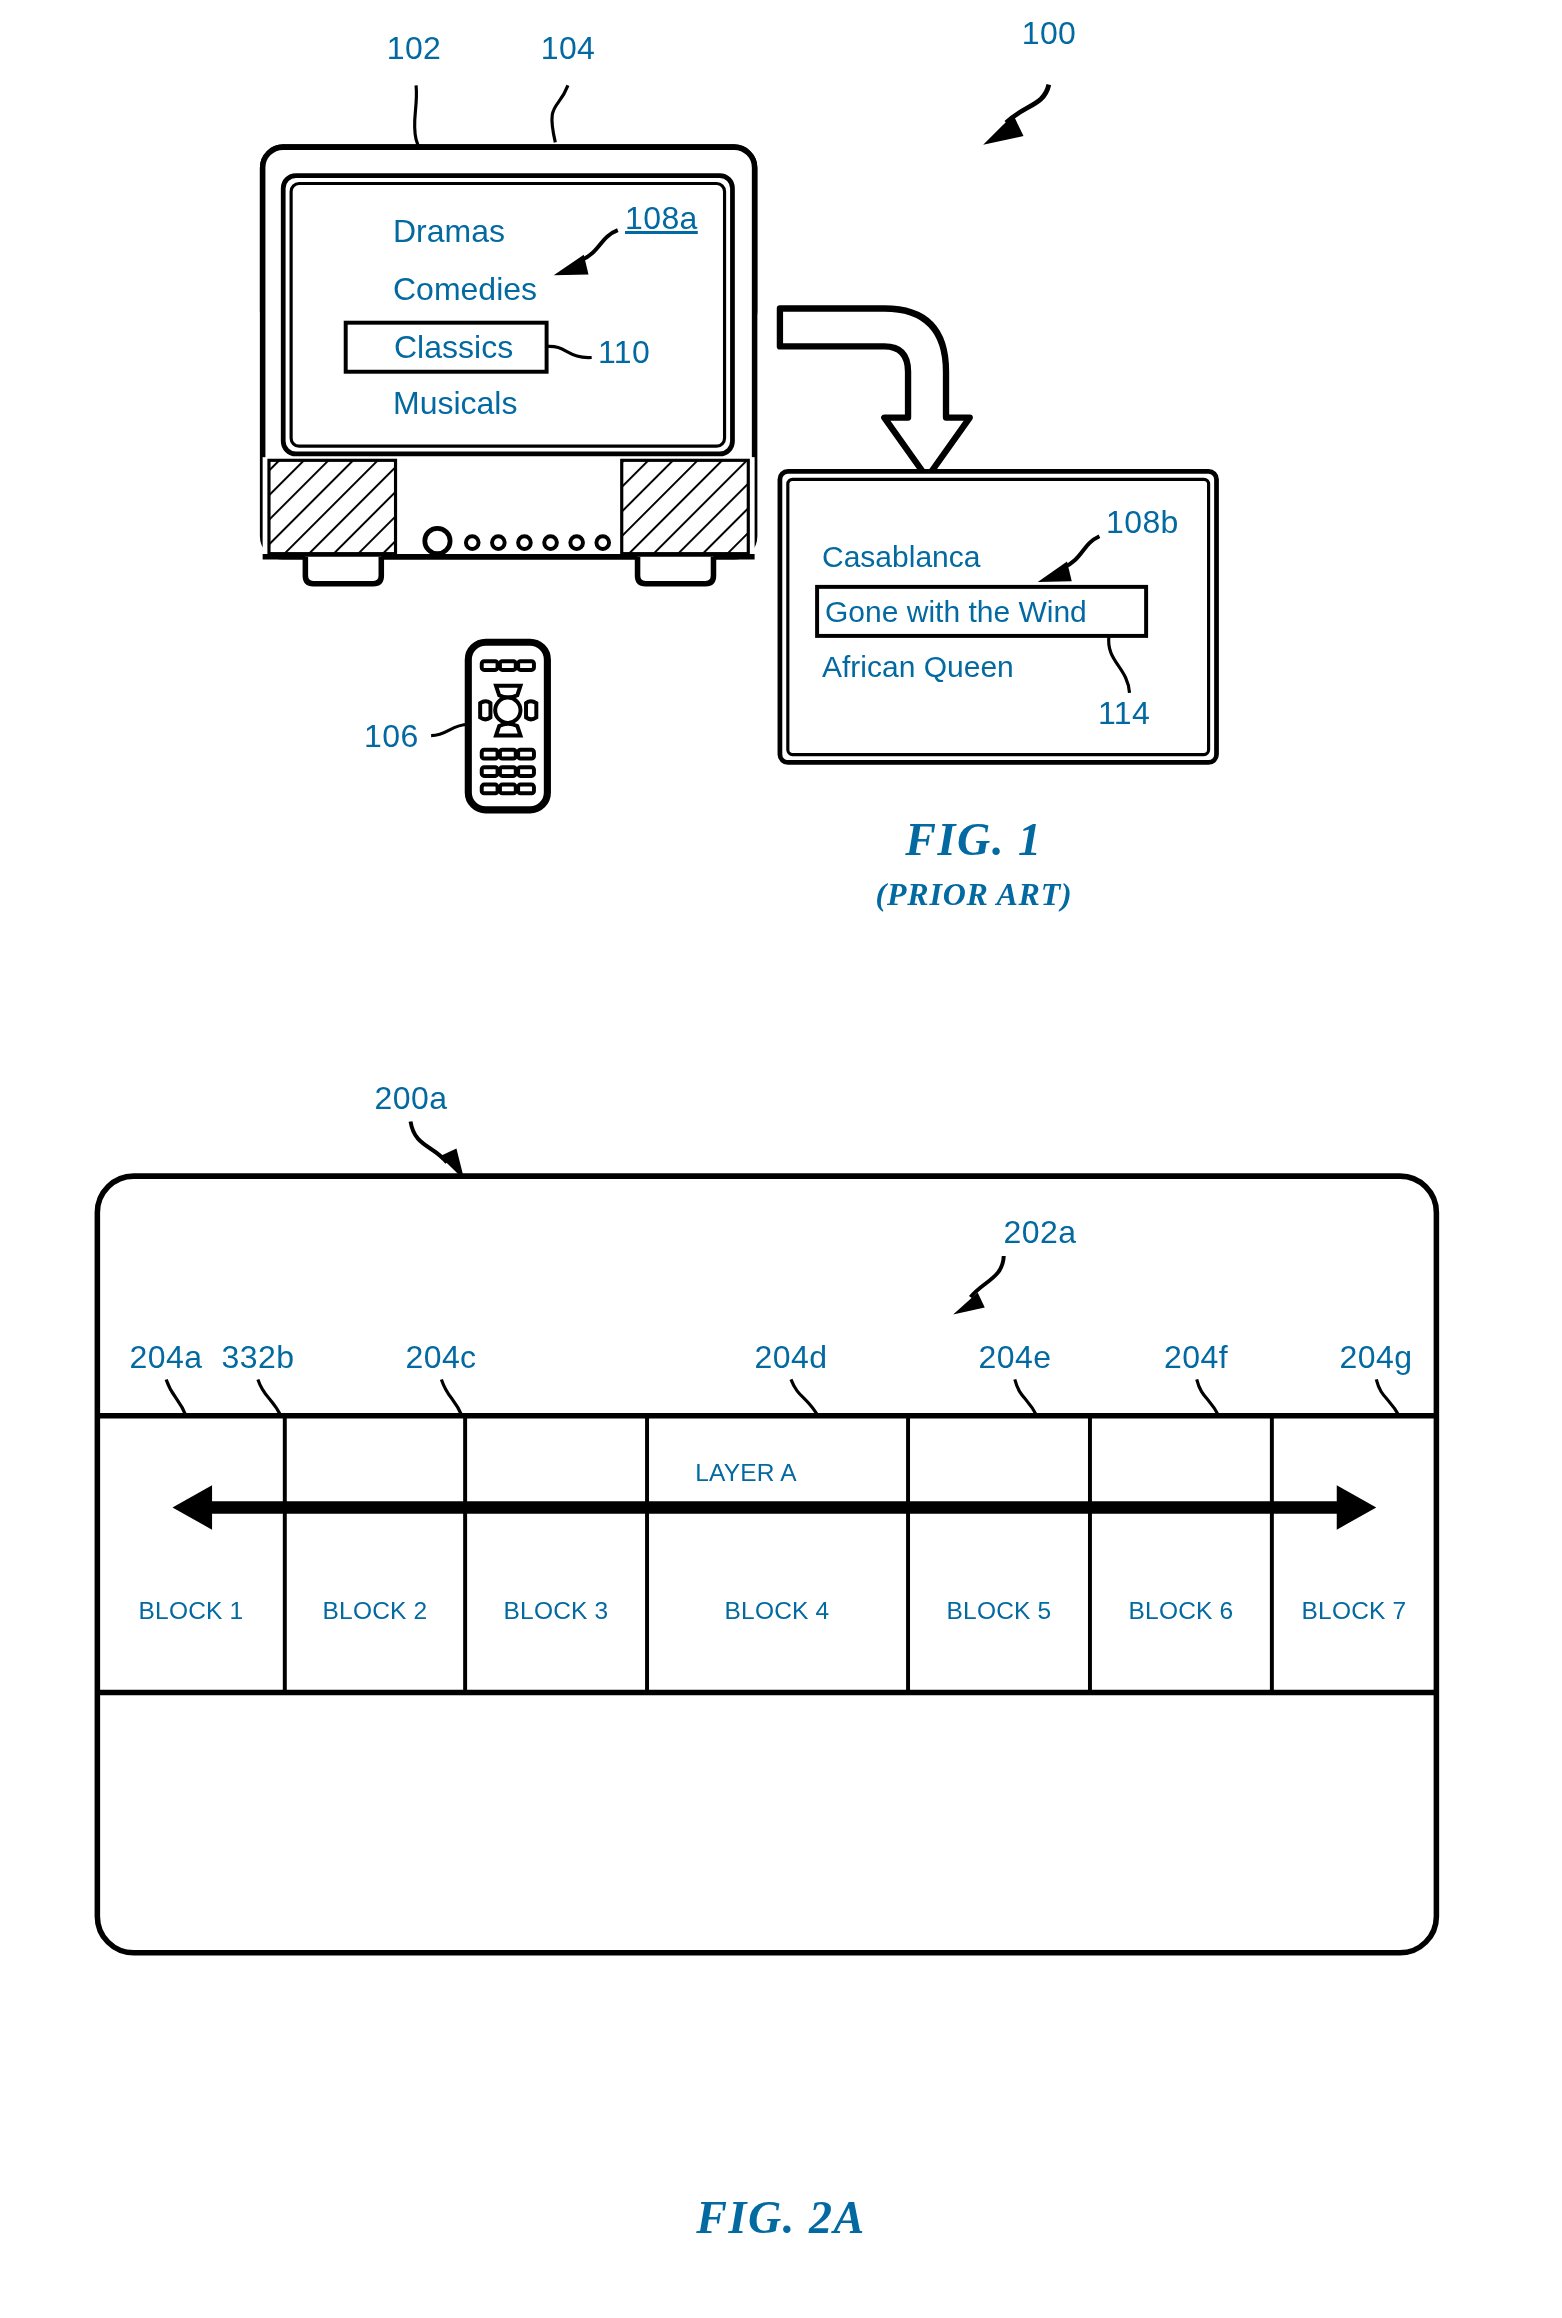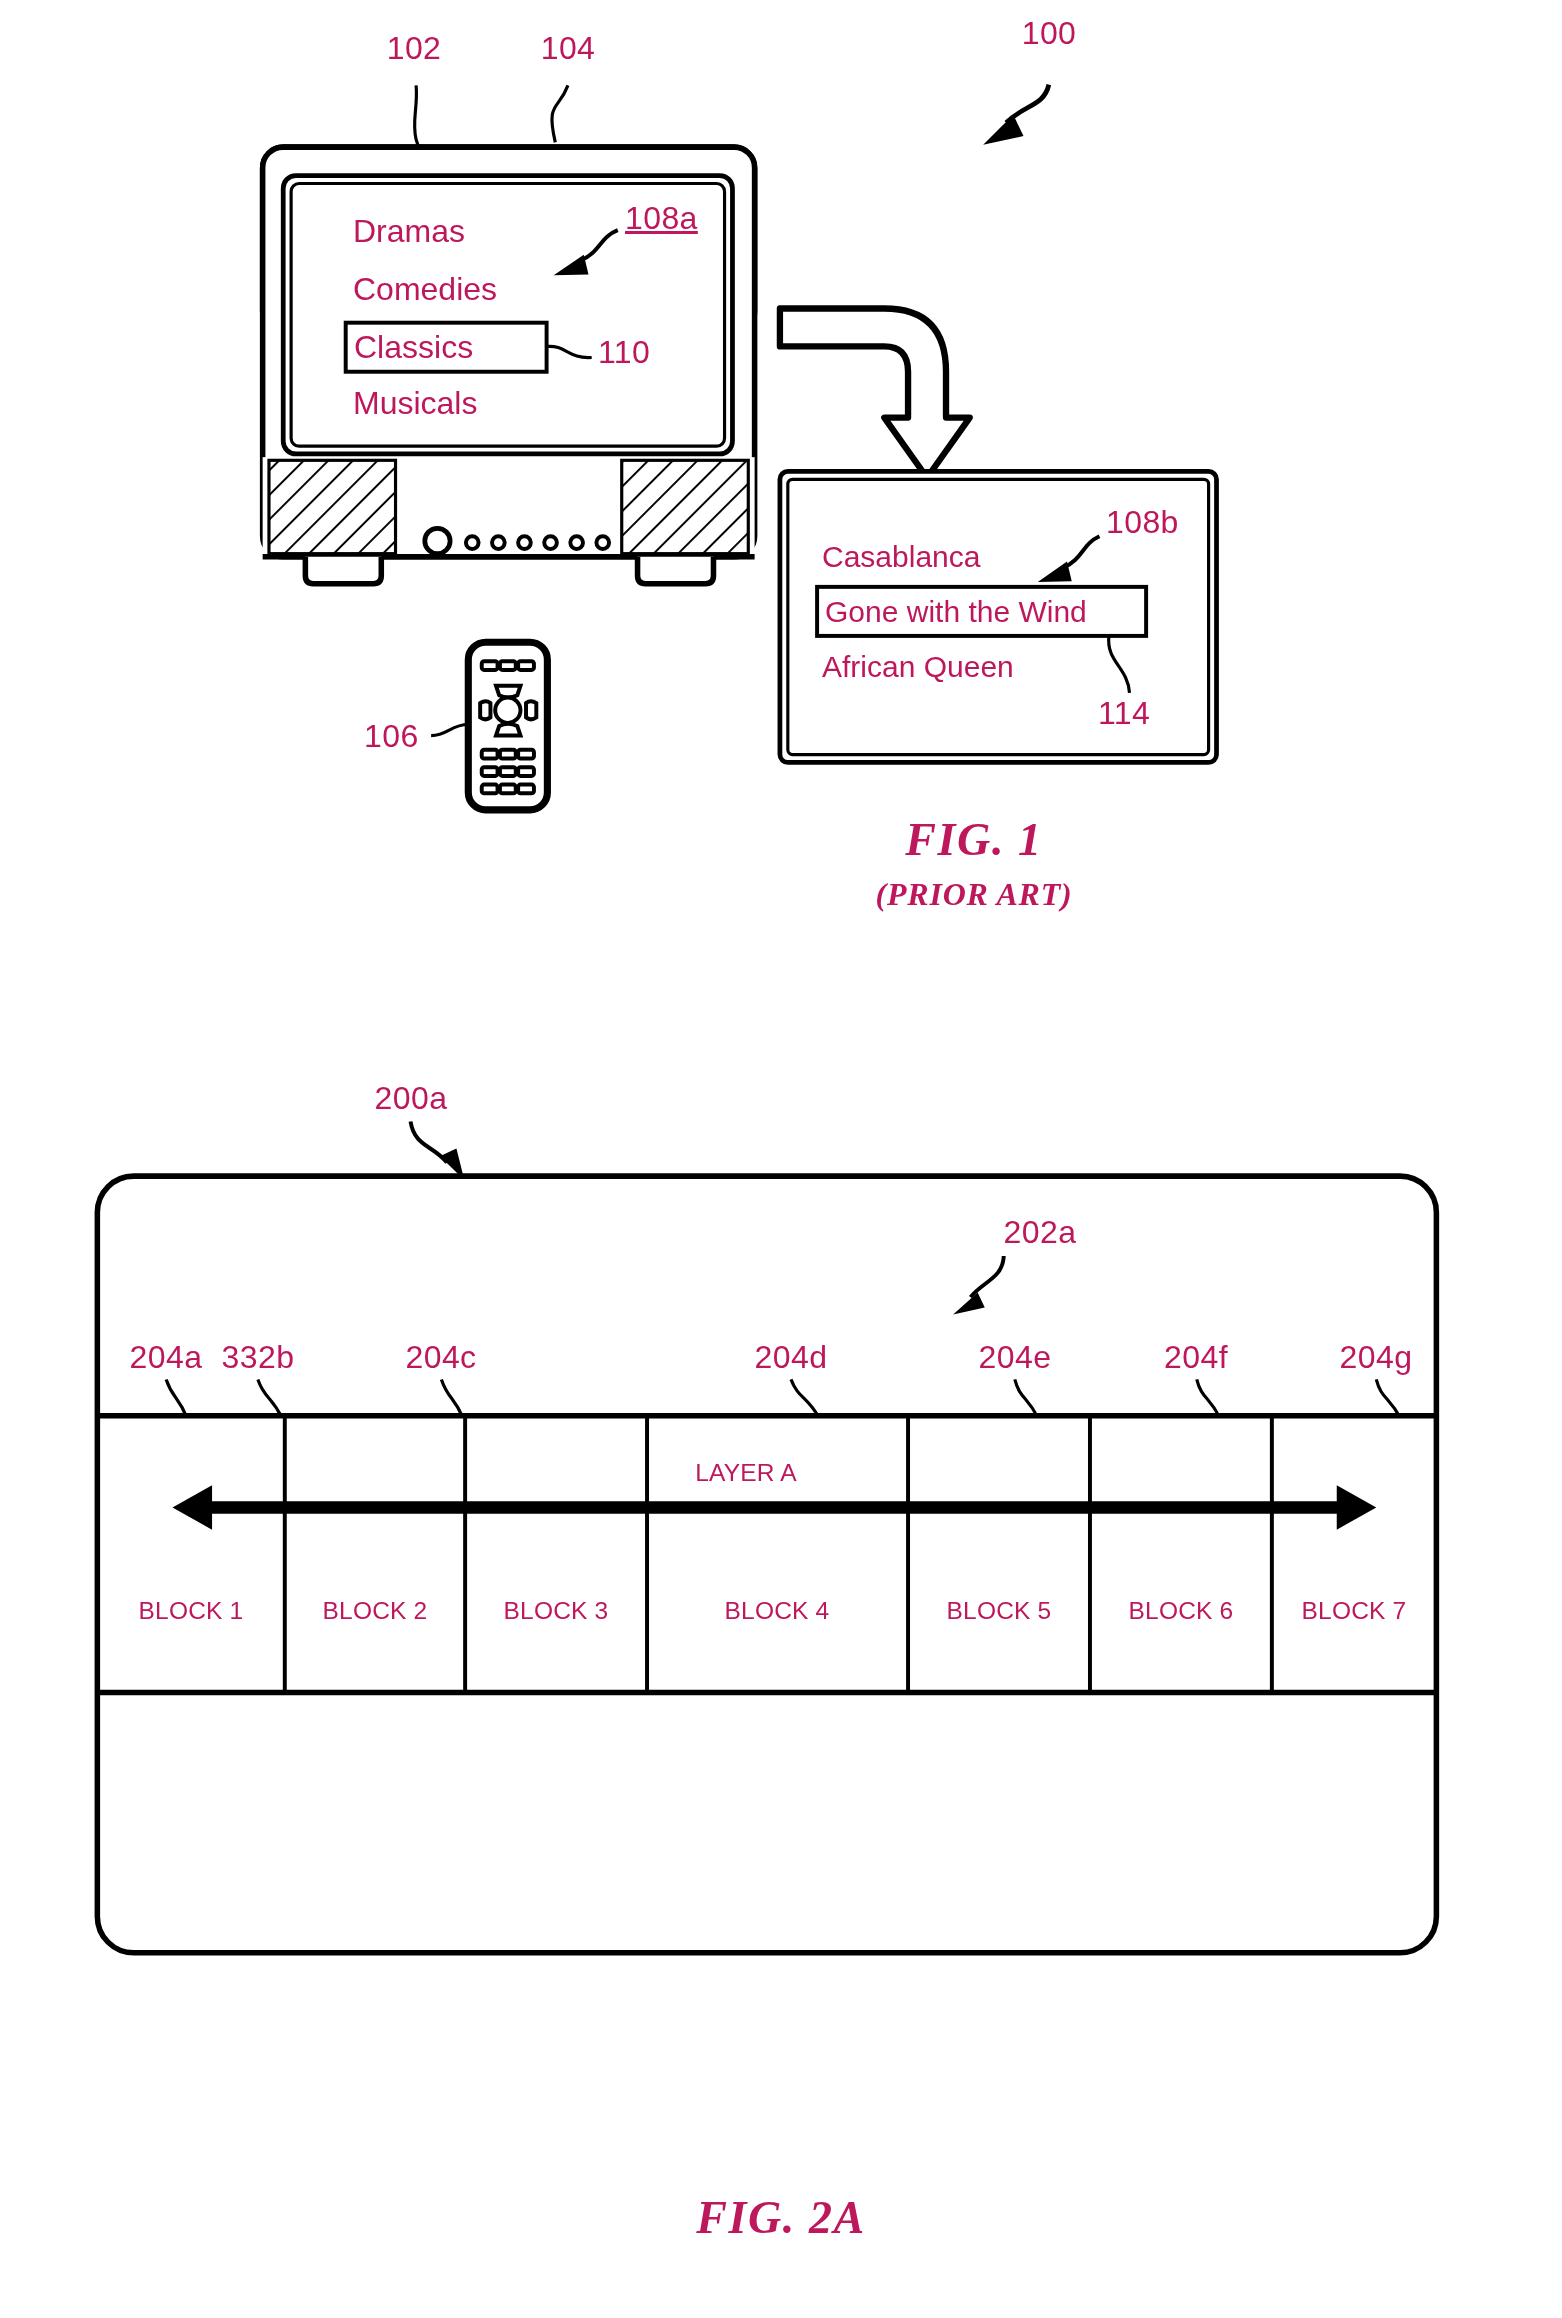--- a/index.html
+++ b/index.html
@@ -25,29 +25,30 @@
     top: 0;
     width: 1563px;
     height: 2319px;
     display: block;
   }
   
   .lbl {
     position: absolute;
     white-space: nowrap;
     font-family: "Liberation Sans", sans-serif;
-    color: #be185d;
+    color: #0369a1;
     line-height: 1;
   }
   .ref {
     font-size: 32px;
     letter-spacing: 0.4px;
   }
   .menu-item {
     font-size: 32px;
+    margin-left: 40px;
   }
   .menu-item-b {
     font-size: 30px;
   }
   .figcap {
     font-family: "Liberation Serif", serif;
     font-style: italic;
     font-weight: bold;
     font-size: 46px;
     letter-spacing: 1.6px;

